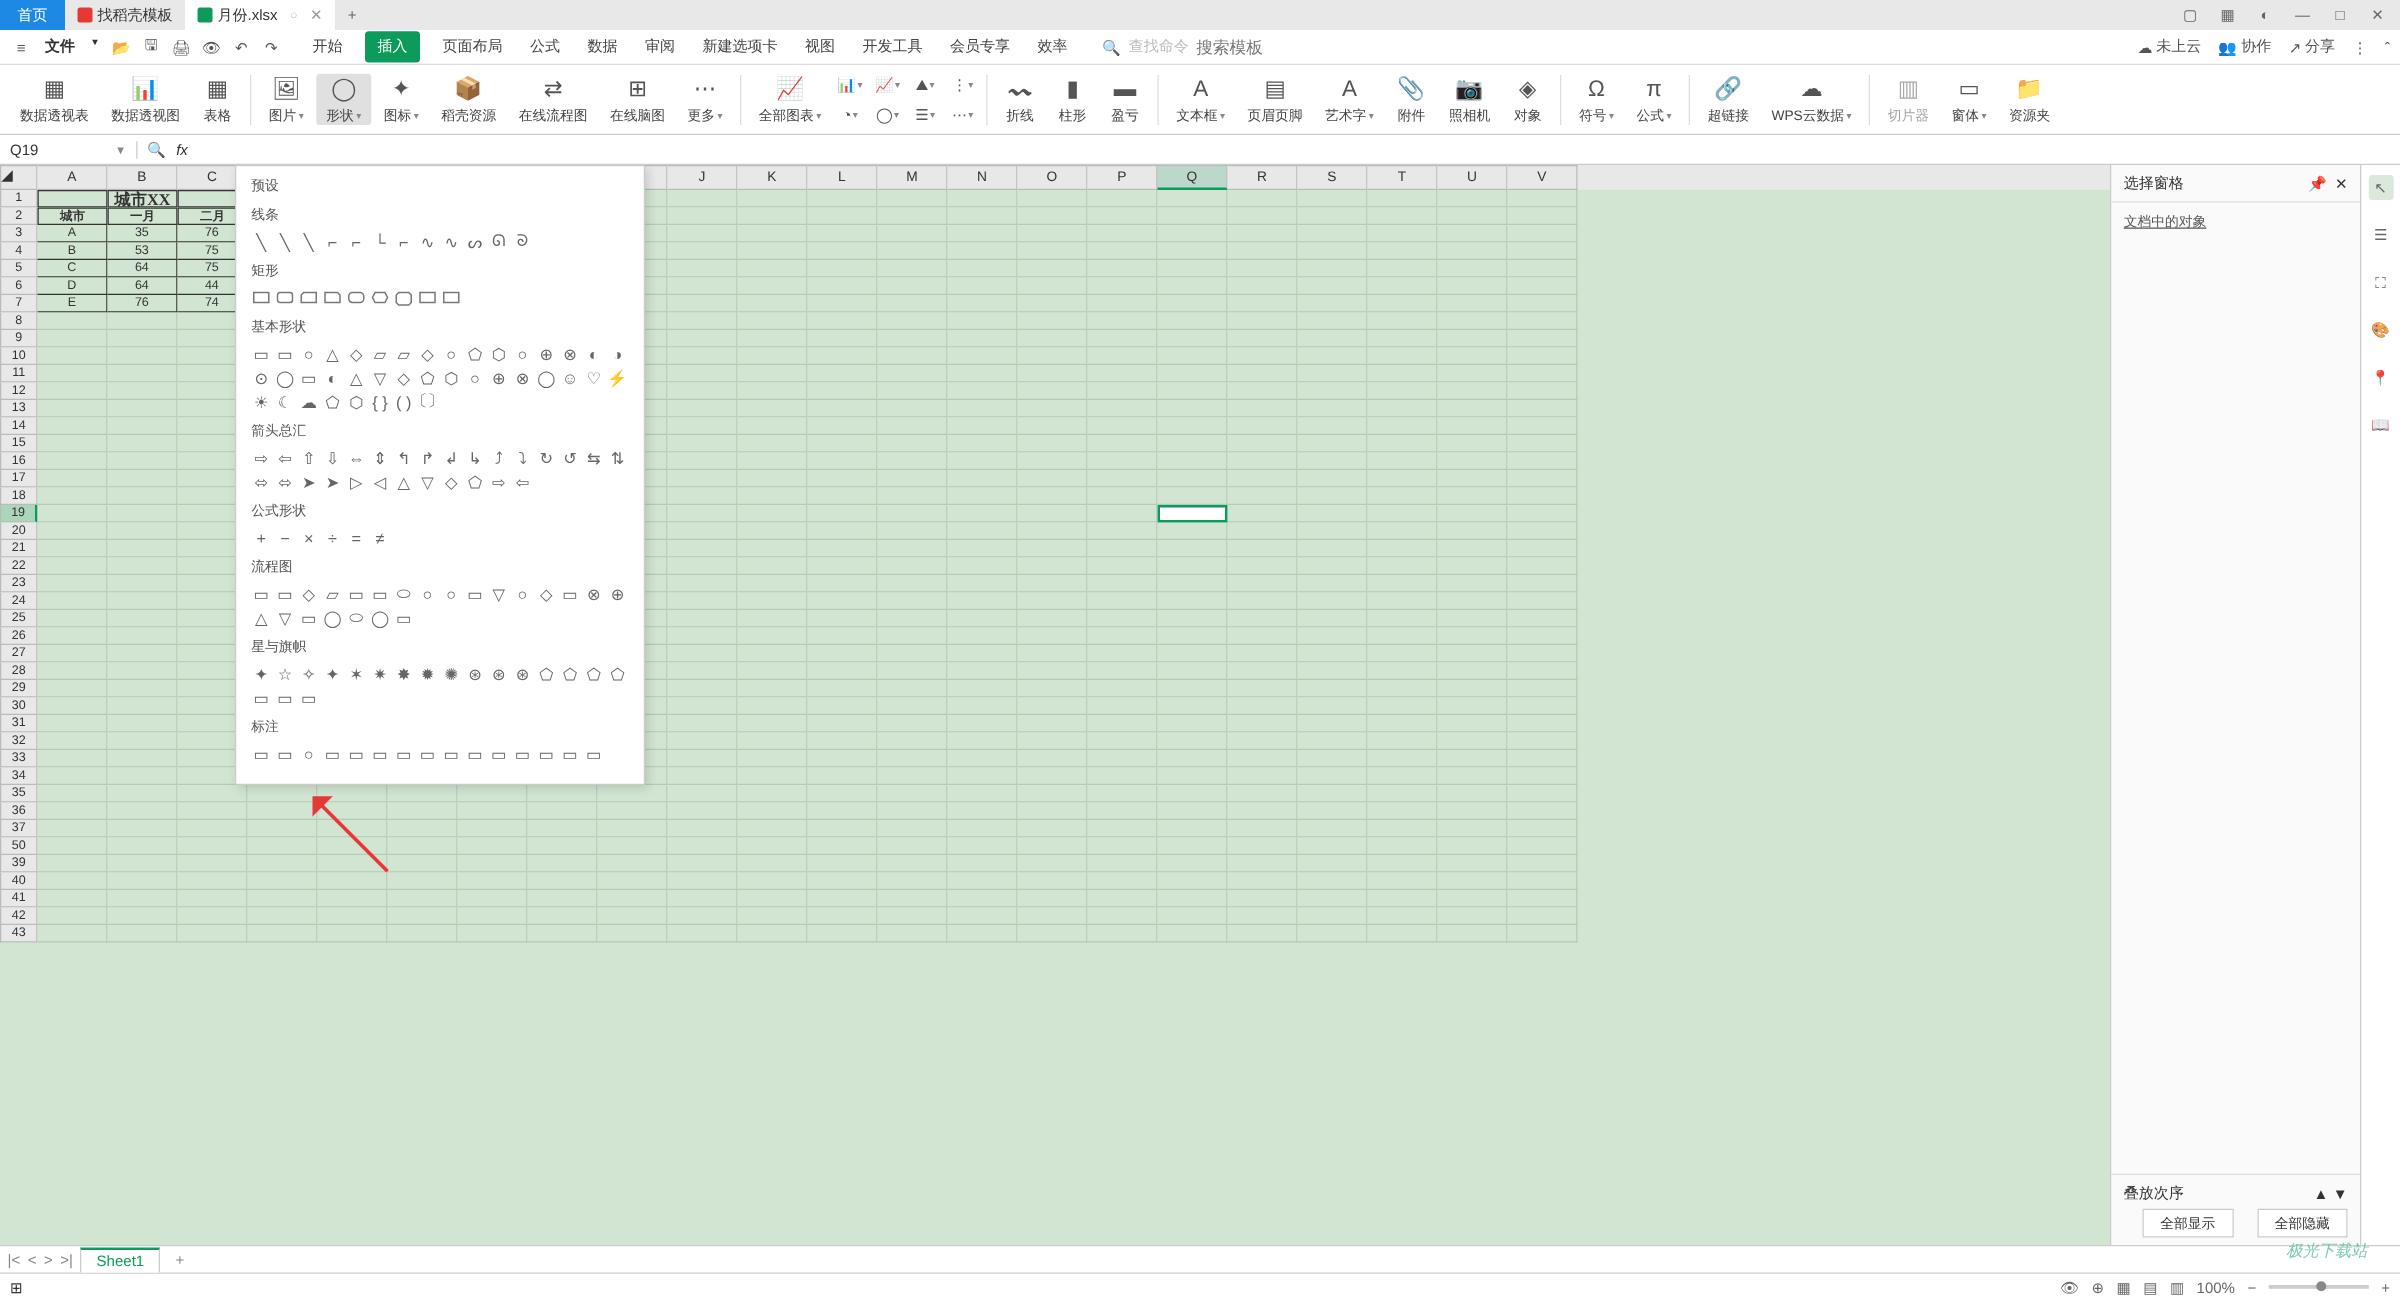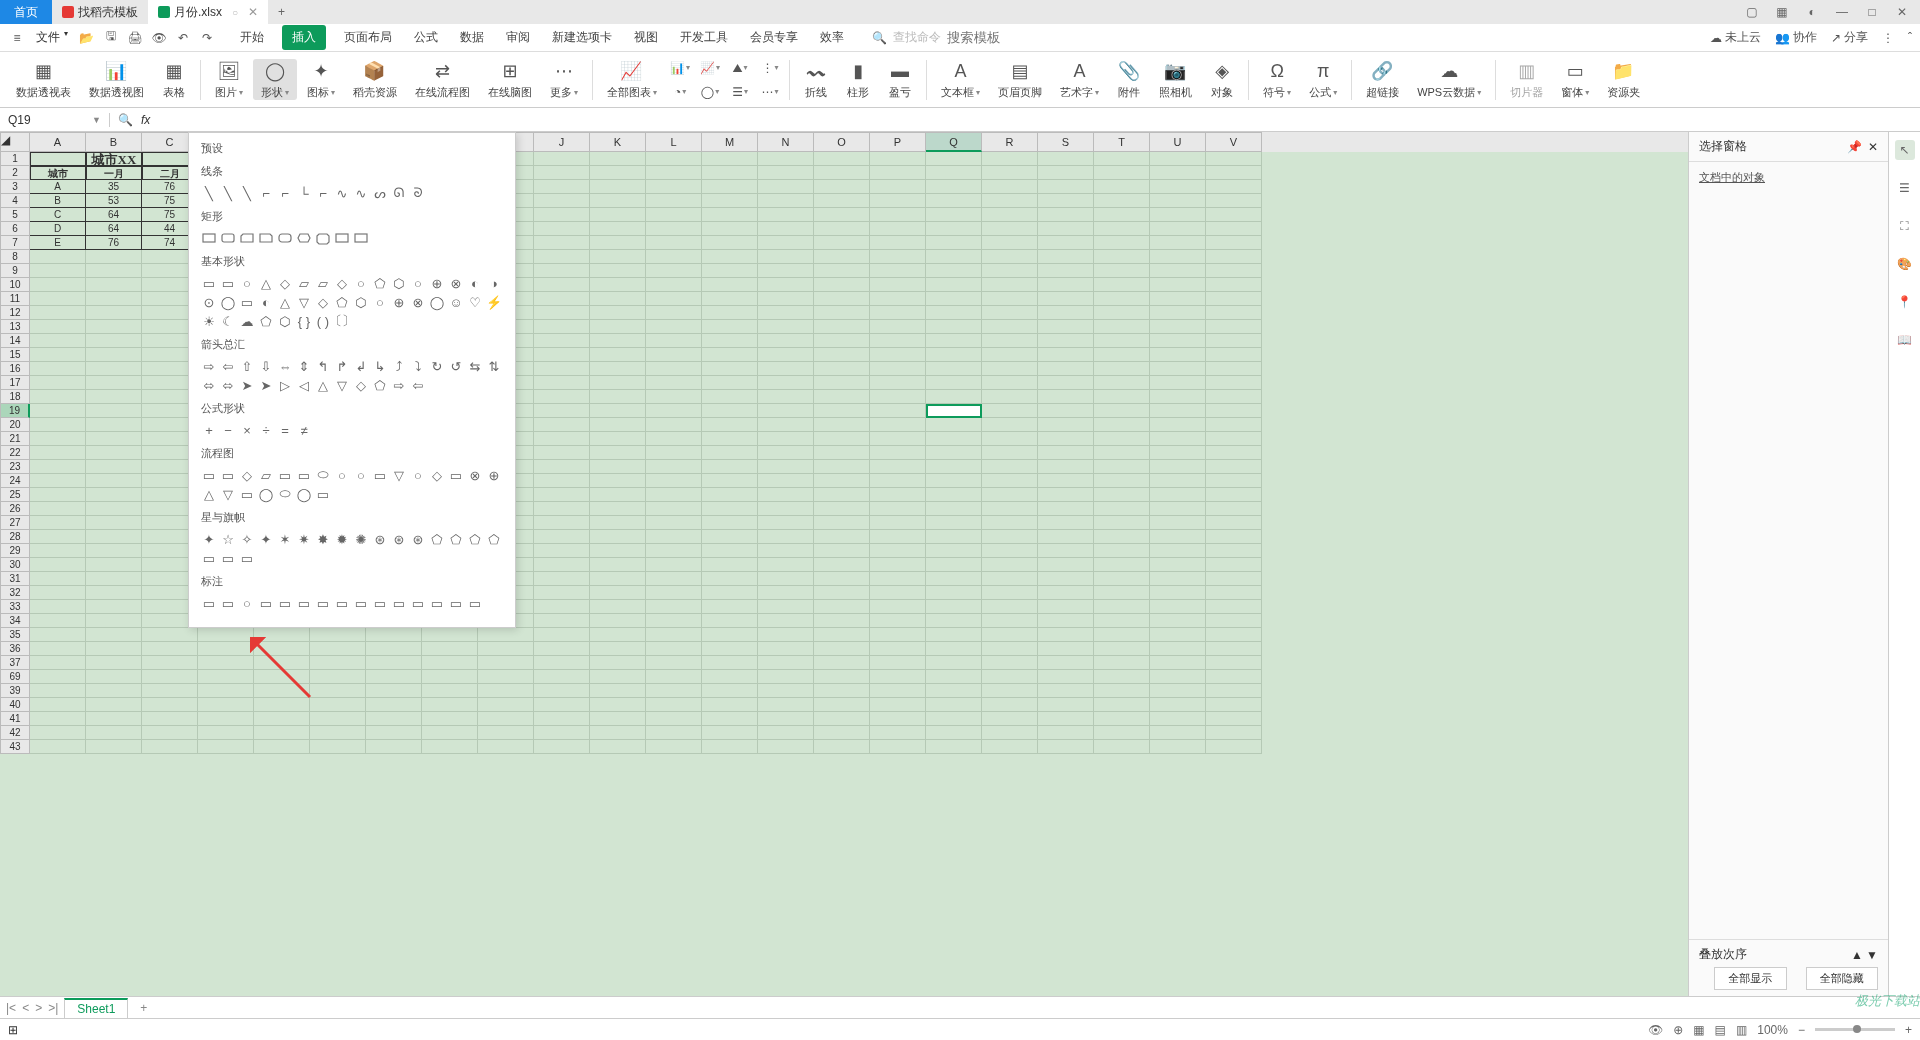--- a/index.html
+++ b/index.html
@@ -15,21 +15,21 @@
 .tab-circle { color: #bbb; margin-left: 6px; font-size: 10px; }
 .tab-close { color: #999; margin-left: 6px; cursor: pointer; }
 .tab-add { padding: 4px 10px; color: #666; cursor: pointer; }
 .titlebar-right { margin-left: auto; display: flex; gap: 10px; padding-right: 8px; align-items: center; }
 .win-btn { width: 20px; height: 16px; display: flex; align-items: center; justify-content: center; color: #666; cursor: pointer; }
 
 
 .menubar { height: 28px; display: flex; align-items: center; padding: 0 8px; border-bottom: 1px solid #ddd; gap: 4px; }
 .menu-left { display: flex; align-items: center; gap: 6px; }
 .menu-left .icon { width: 18px; height: 18px; display: flex; align-items: center; justify-content: center; color: #555; }
-.file-menu { display: flex; gap: 4px; padding: 2px 4px; }
+.file-menu { display: flex; gap: 14px; padding: 2px 4px; font-weight: bold; }
 .menu-tabs { display: flex; gap: 14px; margin-left: 16px; }
 .menu-tab { padding: 4px 4px; cursor: pointer; color: #444; }
 .menu-tab.active { background: #0d9b5b; color: #fff; padding: 4px 10px; border-radius: 3px; }
 .search-box { margin-left: 20px; display: flex; align-items: center; gap: 6px; color: #999; }
 .search-input { border: none; outline: none; width: 120px; color: #999; }
 .menubar-right { margin-left: auto; display: flex; gap: 14px; align-items: center; color: #555; }
 .menubar-right span { display: flex; align-items: center; gap: 3px; }
 
 
 .ribbon { height: 56px; display: flex; align-items: center; padding: 4px 8px; border-bottom: 1px solid #ccc; gap: 2px; }
@@ -99,21 +99,21 @@
 .sheet-tab.active { color: #0d9b5b; border-top: 2px solid #0d9b5b; }
 .sheet-add { color: #888; cursor: pointer; padding: 0 6px; }
 .sheet-scroll { flex: 1; }
 
 
 .statusbar { height: 22px; display: flex; align-items: center; border-top: 1px solid #ccc; padding: 0 8px; justify-content: space-between; }
 .status-right { display: flex; align-items: center; gap: 10px; color: #666; }
 .zoom-slider { width: 80px; height: 3px; background: #ccc; position: relative; }
 .zoom-thumb { position: absolute; left: 38px; top: -3px; width: 8px; height: 8px; background: #888; border-radius: 50%; }
 
-.watermark { position: absolute; right: 0; bottom: 30px; opacity: 0.6; font-size: 13px; color: #2a7; font-style: italic; }
+.watermark { position: absolute; right: 26px; bottom: 30px; opacity: 0.6; font-size: 13px; color: #2a7; font-style: italic; }
 
 .dd-arrow::after { content: "▾"; font-size: 8px; margin-left: 1px; color: #888; }
 </style>
 </head>
 <body>
 
 <div class="titlebar">
   <div class="tab-home">首页</div>
   <div class="tab-doc">
     <span class="doc-icon-red"></span>
@@ -1267,21 +1267,21 @@
           <div class="cell"></div>
           <div class="cell"></div>
           <div class="cell"></div>
           <div class="cell"></div>
           <div class="cell"></div>
           <div class="cell"></div>
           <div class="cell"></div>
           <div class="cell"></div>
         </div>
         <div class="row">
-          <div class="row-h">69</div>
+          <div class="row-h">50</div>
           <div class="cell"></div>
           <div class="cell"></div>
           <div class="cell"></div>
           <div class="cell"></div>
           <div class="cell"></div>
           <div class="cell"></div>
           <div class="cell"></div>
           <div class="cell"></div>
           <div class="cell"></div>
           <div class="cell"></div>

